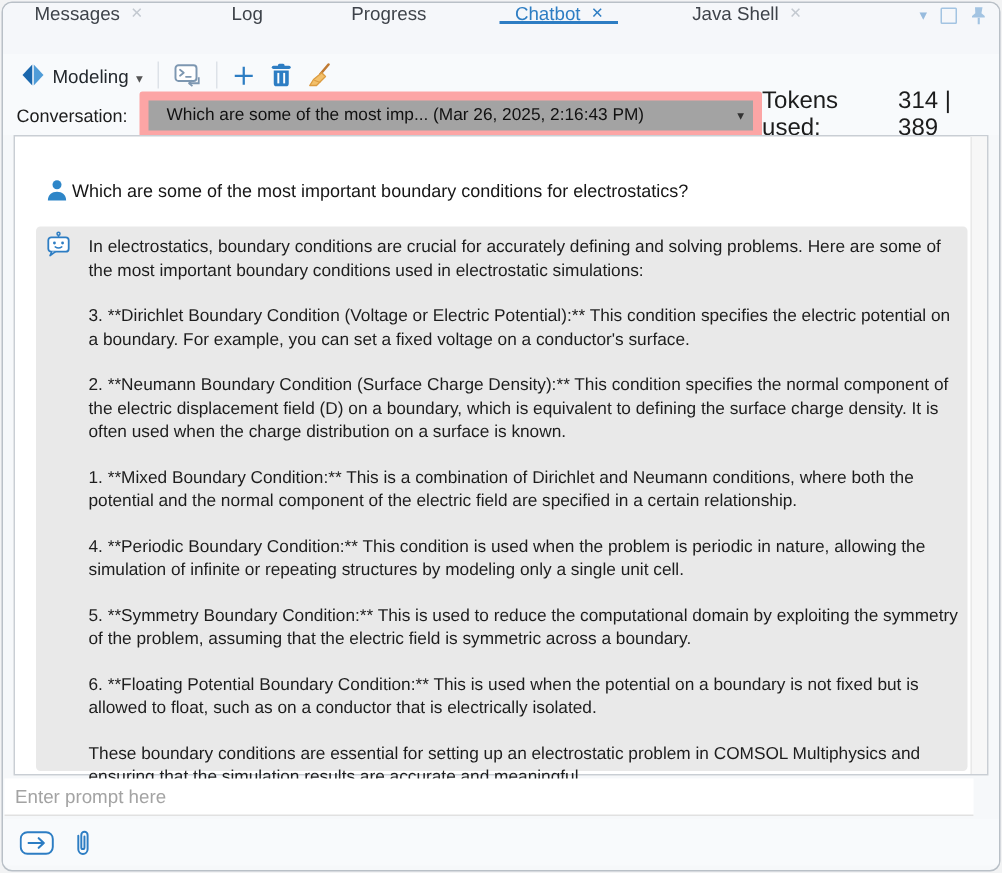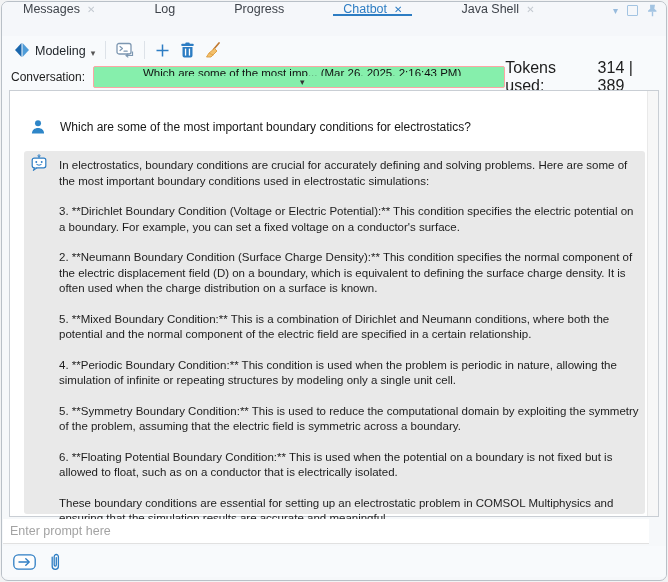--- a/index.html
+++ b/index.html
@@ -25,33 +25,33 @@
   .tool-btn{display:flex;align-items:flex-end;justify-content:center;gap:5px;border:none;
     background:transparent;padding:2px 5px;font-family:inherit;font-size:12.5px;color:#23282d;
     border-radius:3px;cursor:default;}
   .sep{width:1px;height:18px;background:#dde2e8;margin:0 5px;}
   .dd-arrow{font-size:9px;color:#555;padding-top:1px;}
 
   
   .convrow{height:26px;display:flex;align-items:center;padding:0 9px;background:#f8fafc;
     font-size:12px;color:#1c1c1c;}
   .conv-label{margin-right:8px;}
-  .conv-select{width:436px;height:20px;background:#86efac;border:1px solid #fca5a5;border-radius:2px;
-    display:flex;align-items:center;padding:0 6px 0 12px;font-size:11.5px;color:#111;flex-direction:column;}
+  .conv-select{width:436px;height:20px;background:#a3a3a3;border:6px solid #fca5a5;border-radius:2px;
+    display:flex;align-items:center;padding:0 6px 0 12px;font-size:11.5px;color:#111;}
   .conv-select .sel-text{flex:1;white-space:nowrap;overflow:hidden;}
   .conv-select .dd-arrow{color:#333;}
   .tokens{margin-left:auto;display:flex;gap:8px;font-size:16px;color:#1c1c1c;}
   .tokens .val{font-weight:400;}
 
   
   .chat-panel{position:absolute;left:7px;right:7px;top:88px;bottom:63px;background:#fff;
     border:1px solid #c9ced4;}
   .scroll-track{position:absolute;top:0;bottom:0;right:0;width:10px;background:#f7f7f7;
     border-left:1px solid #e9e9e9;}
-  .user-row{position:absolute;top:28px;left:20px;right:34px;display:flex;gap:14px;
+  .user-row{position:absolute;top:28px;left:20px;right:34px;display:flex;gap:2px;
     align-items:center;font-size:12px;color:#161616;}
   .bot-bubble{position:absolute;top:60px;left:14px;right:13px;bottom:2px;
     background:var(--bubble,#e9e9e9);border-radius:3px;padding:7px 4px 6px 35px;box-sizing:border-box;}
   .bot-icon-wrap{position:absolute;left:6px;top:3px;}
   .para{font-size:11.5px;line-height:15.5px;color:#1d1d1d;margin:0 0 15px 0;}
   .para:last-child{margin-bottom:0;}
 
   
   .prompt-input{position:absolute;left:1px;right:17px;bottom:36px;height:25px;border:none;
     border-bottom:1px solid #e1e1e1;background:#fff;padding:0 7px;font-family:inherit;
@@ -174,21 +174,21 @@
         </svg>
       </span>
       <div class="paras">
 
           <div class="para">In electrostatics, boundary conditions are crucial for accurately defining and solving problems. Here are some of the most important boundary conditions used in electrostatic simulations:</div>
 
           <div class="para">3. **Dirichlet Boundary Condition (Voltage or Electric Potential):** This condition specifies the electric potential on a boundary. For example, you can set a fixed voltage on a conductor's surface.</div>
 
           <div class="para">2. **Neumann Boundary Condition (Surface Charge Density):** This condition specifies the normal component of the electric displacement field (D) on a boundary, which is equivalent to defining the surface charge density. It is often used when the charge distribution on a surface is known.</div>
 
-          <div class="para">5. **Mixed Boundary Condition:** This is a combination of Dirichlet and Neumann conditions, where both the potential and the normal component of the electric field are specified in a certain relationship.</div>
+          <div class="para">1. **Mixed Boundary Condition:** This is a combination of Dirichlet and Neumann conditions, where both the potential and the normal component of the electric field are specified in a certain relationship.</div>
 
           <div class="para">4. **Periodic Boundary Condition:** This condition is used when the problem is periodic in nature, allowing the simulation of infinite or repeating structures by modeling only a single unit cell.</div>
 
           <div class="para">5. **Symmetry Boundary Condition:** This is used to reduce the computational domain by exploiting the symmetry of the problem, assuming that the electric field is symmetric across a boundary.</div>
 
           <div class="para">6. **Floating Potential Boundary Condition:** This is used when the potential on a boundary is not fixed but is allowed to float, such as on a conductor that is electrically isolated.</div>
 
           <div class="para">These boundary conditions are essential for setting up an electrostatic problem in COMSOL Multiphysics and ensuring that the simulation results are accurate and meaningful.</div>
         </div>
     </div>

